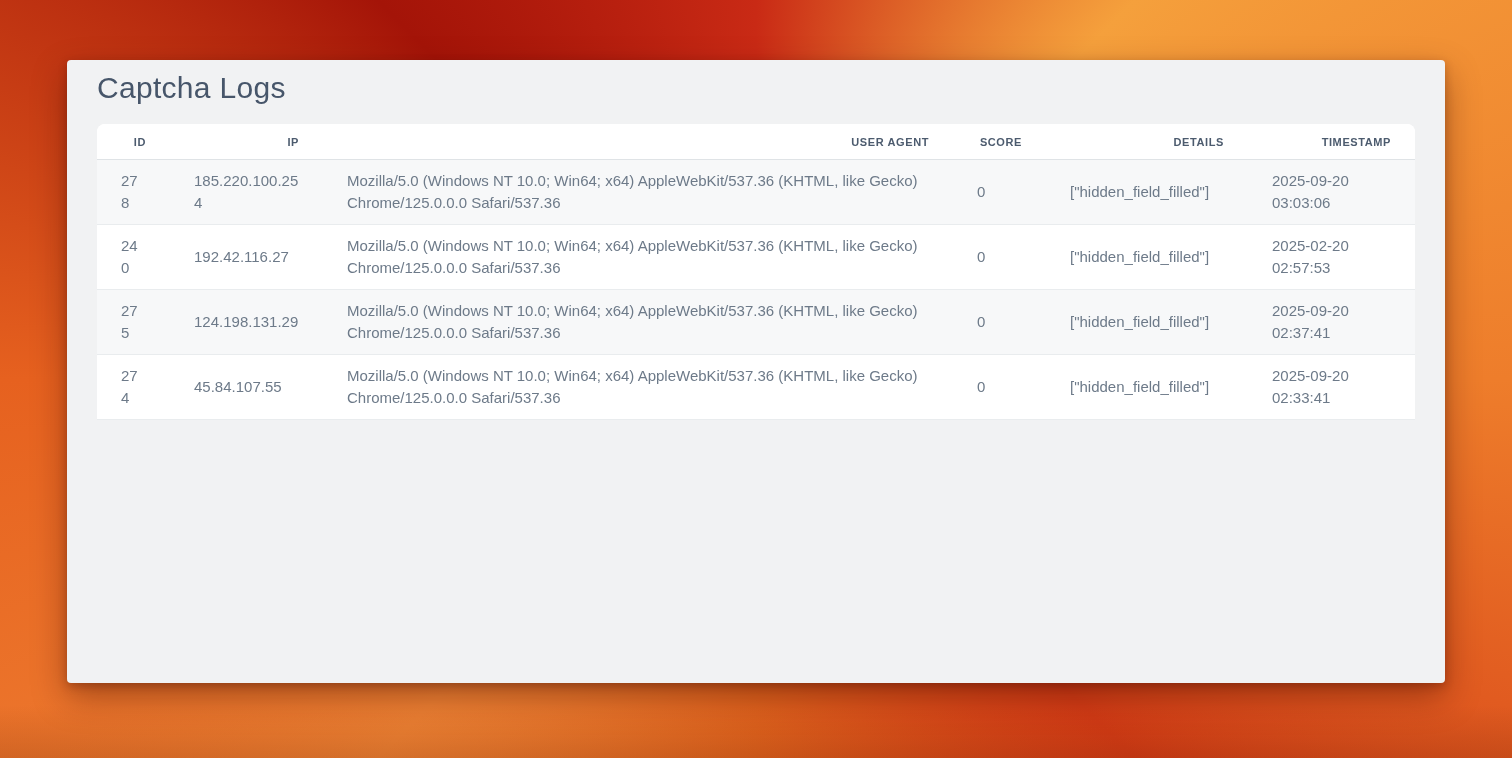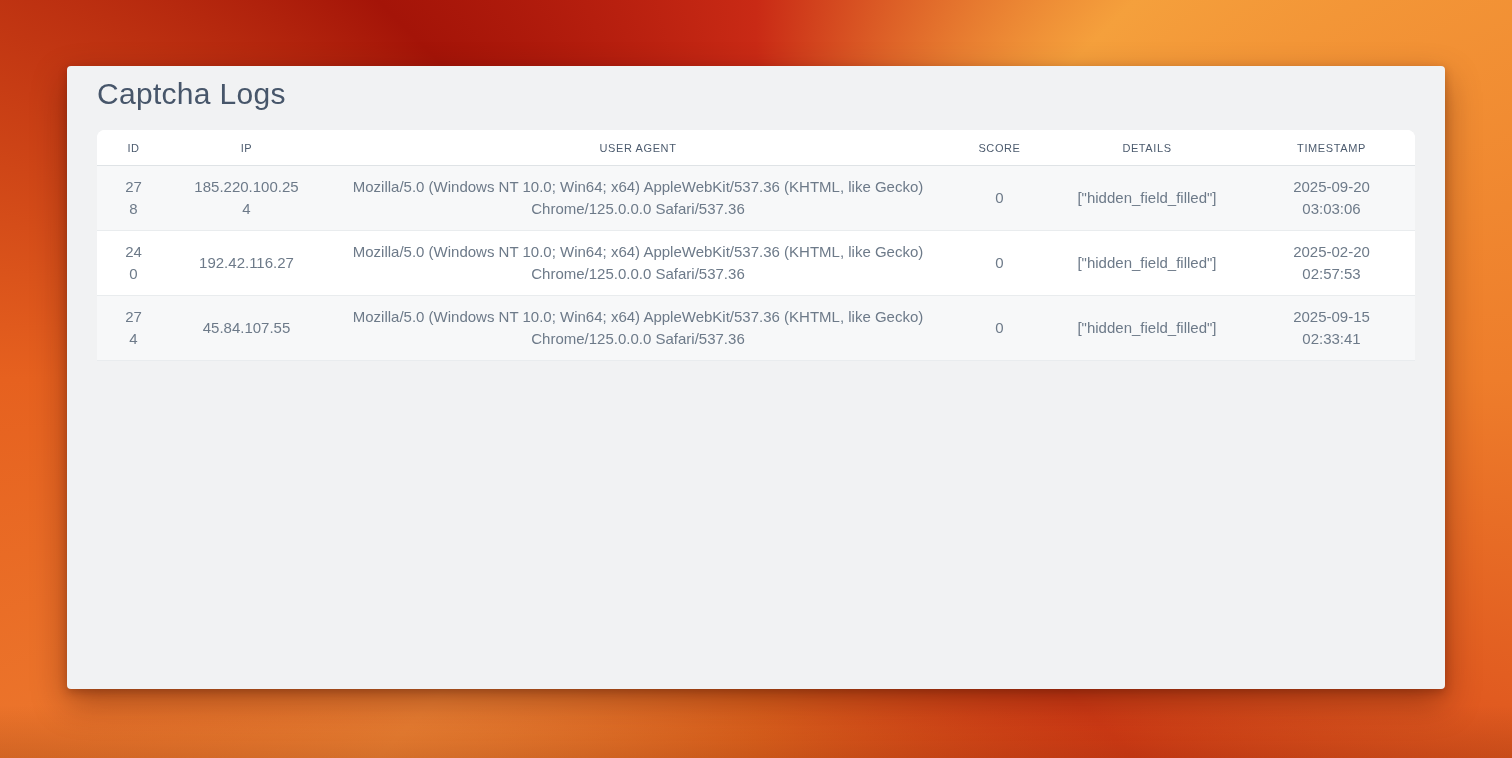--- a/index.html
+++ b/index.html
@@ -20,21 +20,21 @@
         var(--bg-tr) 45deg,
         var(--bg-right) 90deg,
         var(--bg-br) 135deg,
         var(--bg-bottom) 180deg,
         var(--bg-bl) 225deg,
         var(--bg-left) 270deg,
         var(--bg-tl) 315deg,
         var(--bg-top) 360deg);
   }
   .card{
-    position:absolute; left:67px; top:66px;
+    position:absolute; left:67px; top:60px;
     width:1378px; height:623px;
     background:var(--card-bg);
     border-radius:4px;
     box-shadow:0 14px 34px rgba(70,15,0,.42), 0 3px 8px rgba(60,10,0,.25);
     overflow:hidden;
     padding:10px 12px 0 30px;
   }
   .page-title{
     font-size:30px; line-height:36px; font-weight:500;
     color:var(--title-color);
@@ -45,38 +45,38 @@
     width:1318px;
     border-collapse:separate; border-spacing:0;
     table-layout:fixed;
     background:var(--table-bg);
     border-radius:8px 8px 0 0;
     overflow:hidden;
   }
   .col-id{width:73px;} .col-ip{width:153px;} .col-user_agent{width:630px;}
   .col-score{width:93px;} .col-details{width:202px;} .col-timestamp{width:167px;}
   th{
-    text-align:center; vertical-align:middle;
+    text-align:right; vertical-align:middle;
     padding:12px 24px 11px 24px;
-    font-size:11px; font-weight:400; letter-spacing:.6px;
+    font-size:11px; font-weight:700; letter-spacing:.6px;
     color:var(--header-text);
     text-transform:uppercase;
     border-bottom:1px solid var(--header-border);
     background:var(--table-bg);
     white-space:nowrap;
   }
   td{
     vertical-align:middle;
     padding:10px 24px;
     font-size:15px; line-height:22px;
     color:var(--cell-text);
     border-bottom:1px solid var(--row-border);
     word-wrap:break-word;
   }
-  tbody tr{height:65px;text-align:center;}
+  tbody tr{height:65px;}
   tbody tr:nth-child(odd) td{background:var(--row-alt-bg);}
   tbody tr:nth-child(even) td{background:var(--table-bg);}
 </style>
 </head>
 <body>
 
 <div class="card">
   <h1 class="page-title">Captcha Logs</h1>
   <table class="log-table">
     <thead>
@@ -100,22 +100,30 @@
         </tr>
         <tr>
           <td class="col-id">240</td>
           <td class="col-ip">192.42.116.27</td>
           <td class="col-user_agent">Mozilla/5.0 (Windows NT 10.0; Win64; x64) AppleWebKit/537.36 (KHTML, like Gecko) Chrome/125.0.0.0 Safari/537.36</td>
           <td class="col-score">0</td>
           <td class="col-details">["hidden_field_filled"]</td>
           <td class="col-timestamp">2025-02-20 02:57:53</td>
         </tr>
         <tr>
+          <td class="col-id">275</td>
+          <td class="col-ip">124.198.131.29</td>
+          <td class="col-user_agent">Mozilla/5.0 (Windows NT 10.0; Win64; x64) AppleWebKit/537.36 (KHTML, like Gecko) Chrome/125.0.0.0 Safari/537.36</td>
+          <td class="col-score">0</td>
+          <td class="col-details">["hidden_field_filled"]</td>
+          <td class="col-timestamp">2025-09-20 02:37:41</td>
+        </tr>
+        <tr>
           <td class="col-id">274</td>
           <td class="col-ip">45.84.107.55</td>
           <td class="col-user_agent">Mozilla/5.0 (Windows NT 10.0; Win64; x64) AppleWebKit/537.36 (KHTML, like Gecko) Chrome/125.0.0.0 Safari/537.36</td>
           <td class="col-score">0</td>
           <td class="col-details">["hidden_field_filled"]</td>
-          <td class="col-timestamp">2025-09-15 02:33:41</td>
+          <td class="col-timestamp">2025-09-20 02:33:41</td>
         </tr>
       </tbody>
   </table>
 </div>
 
 </body></html>

